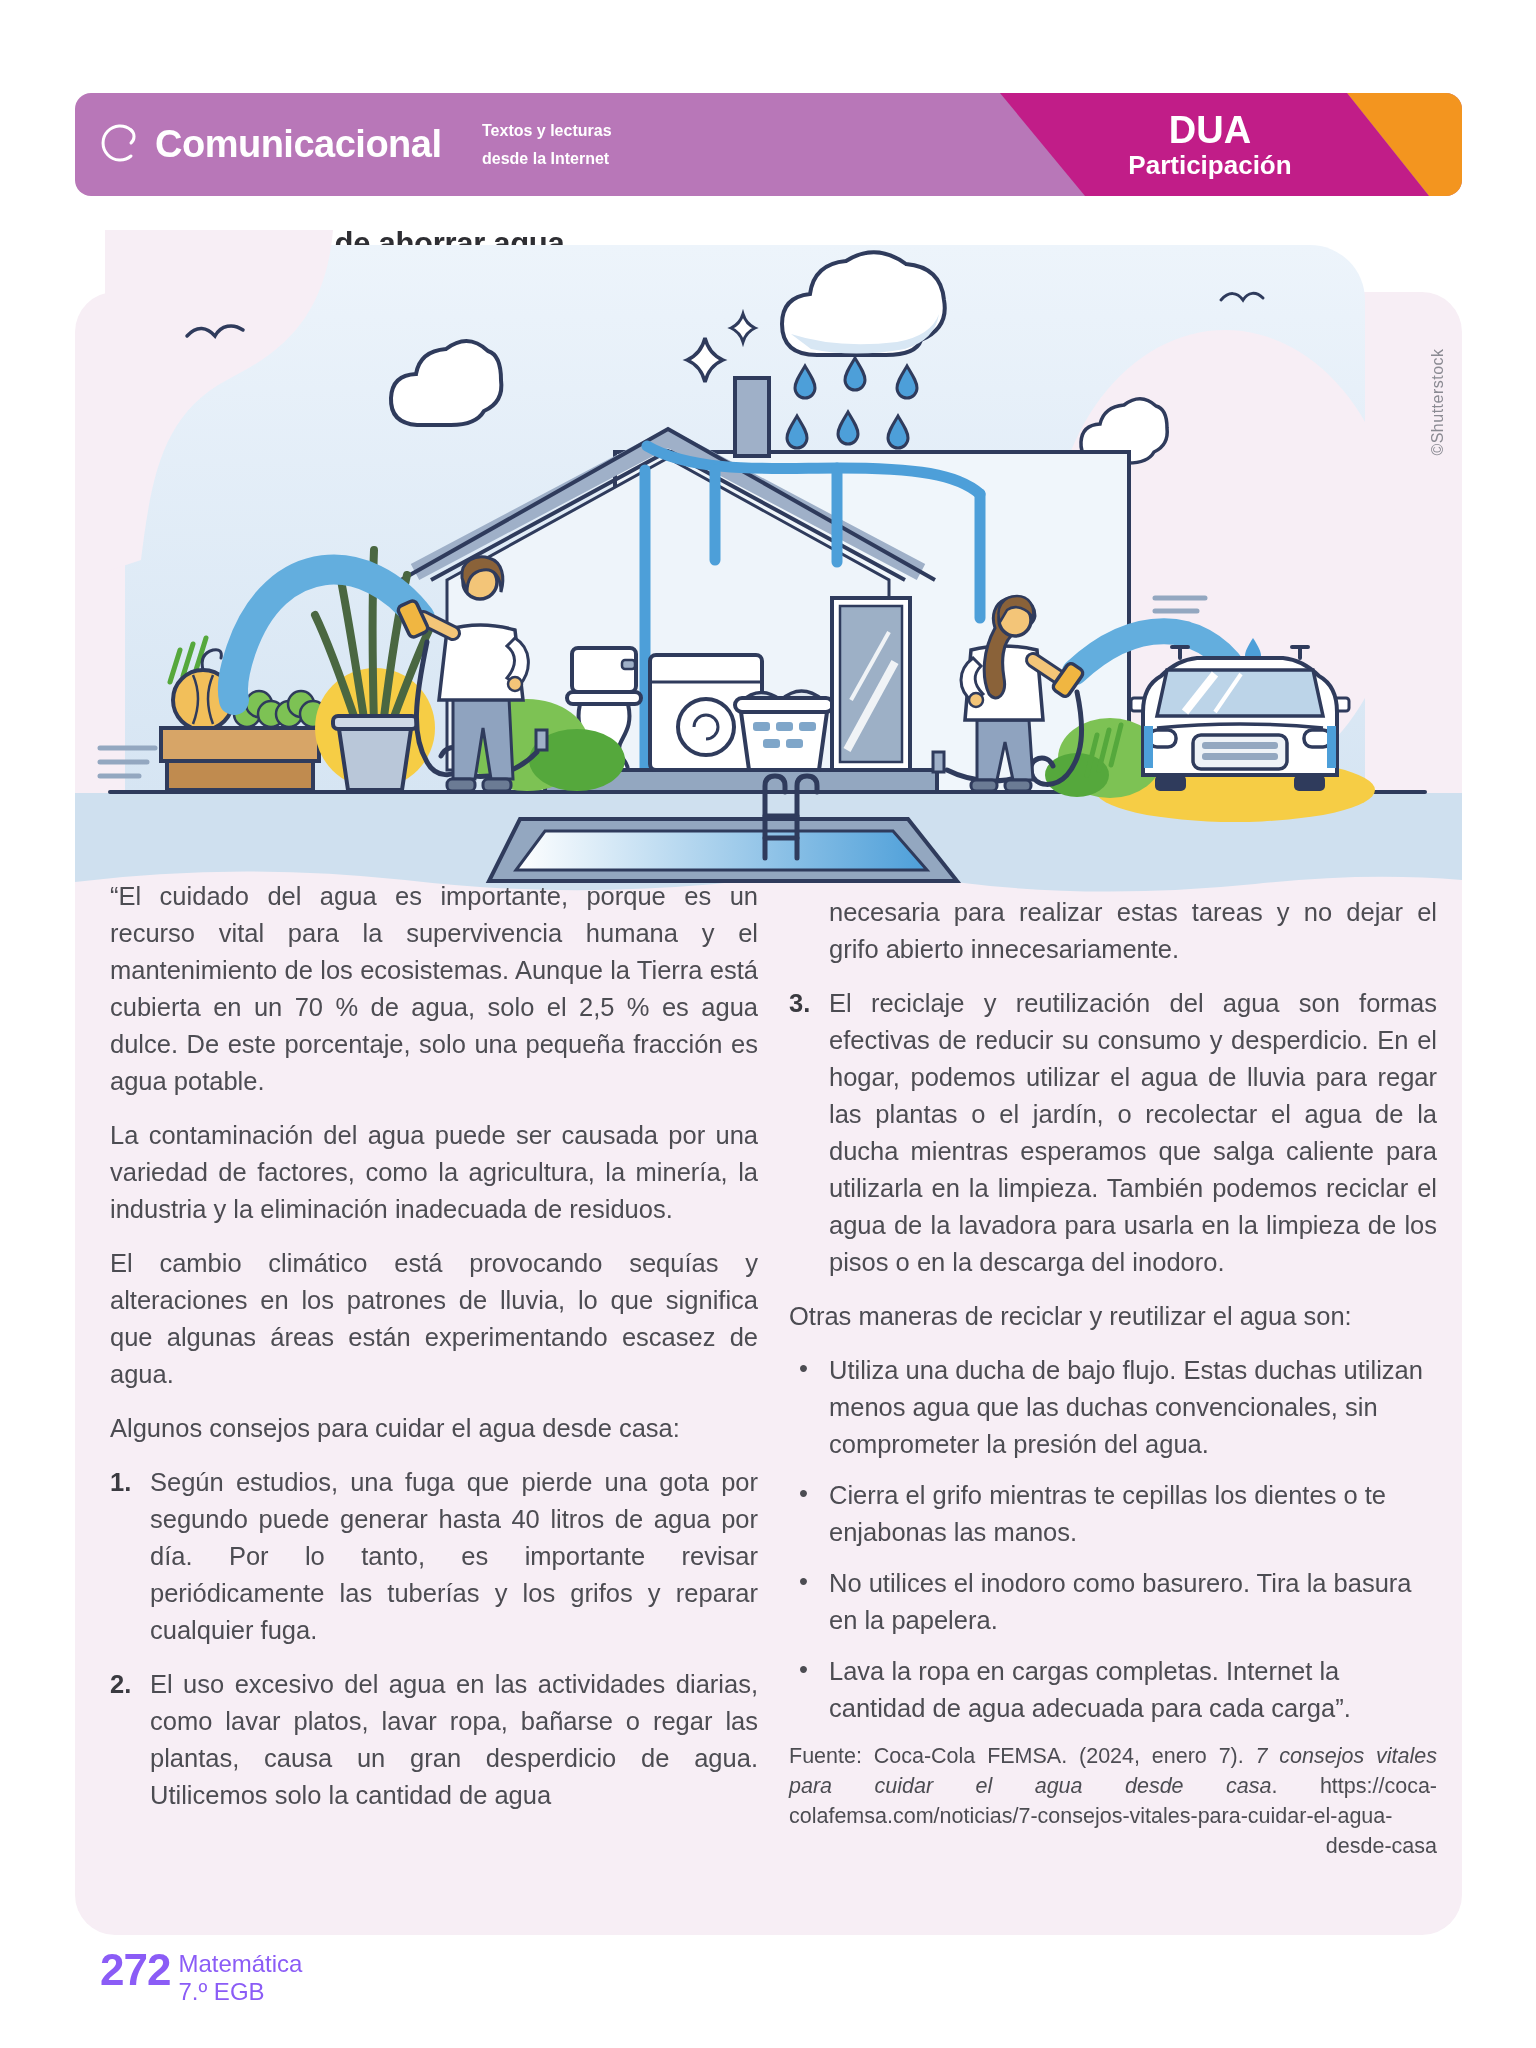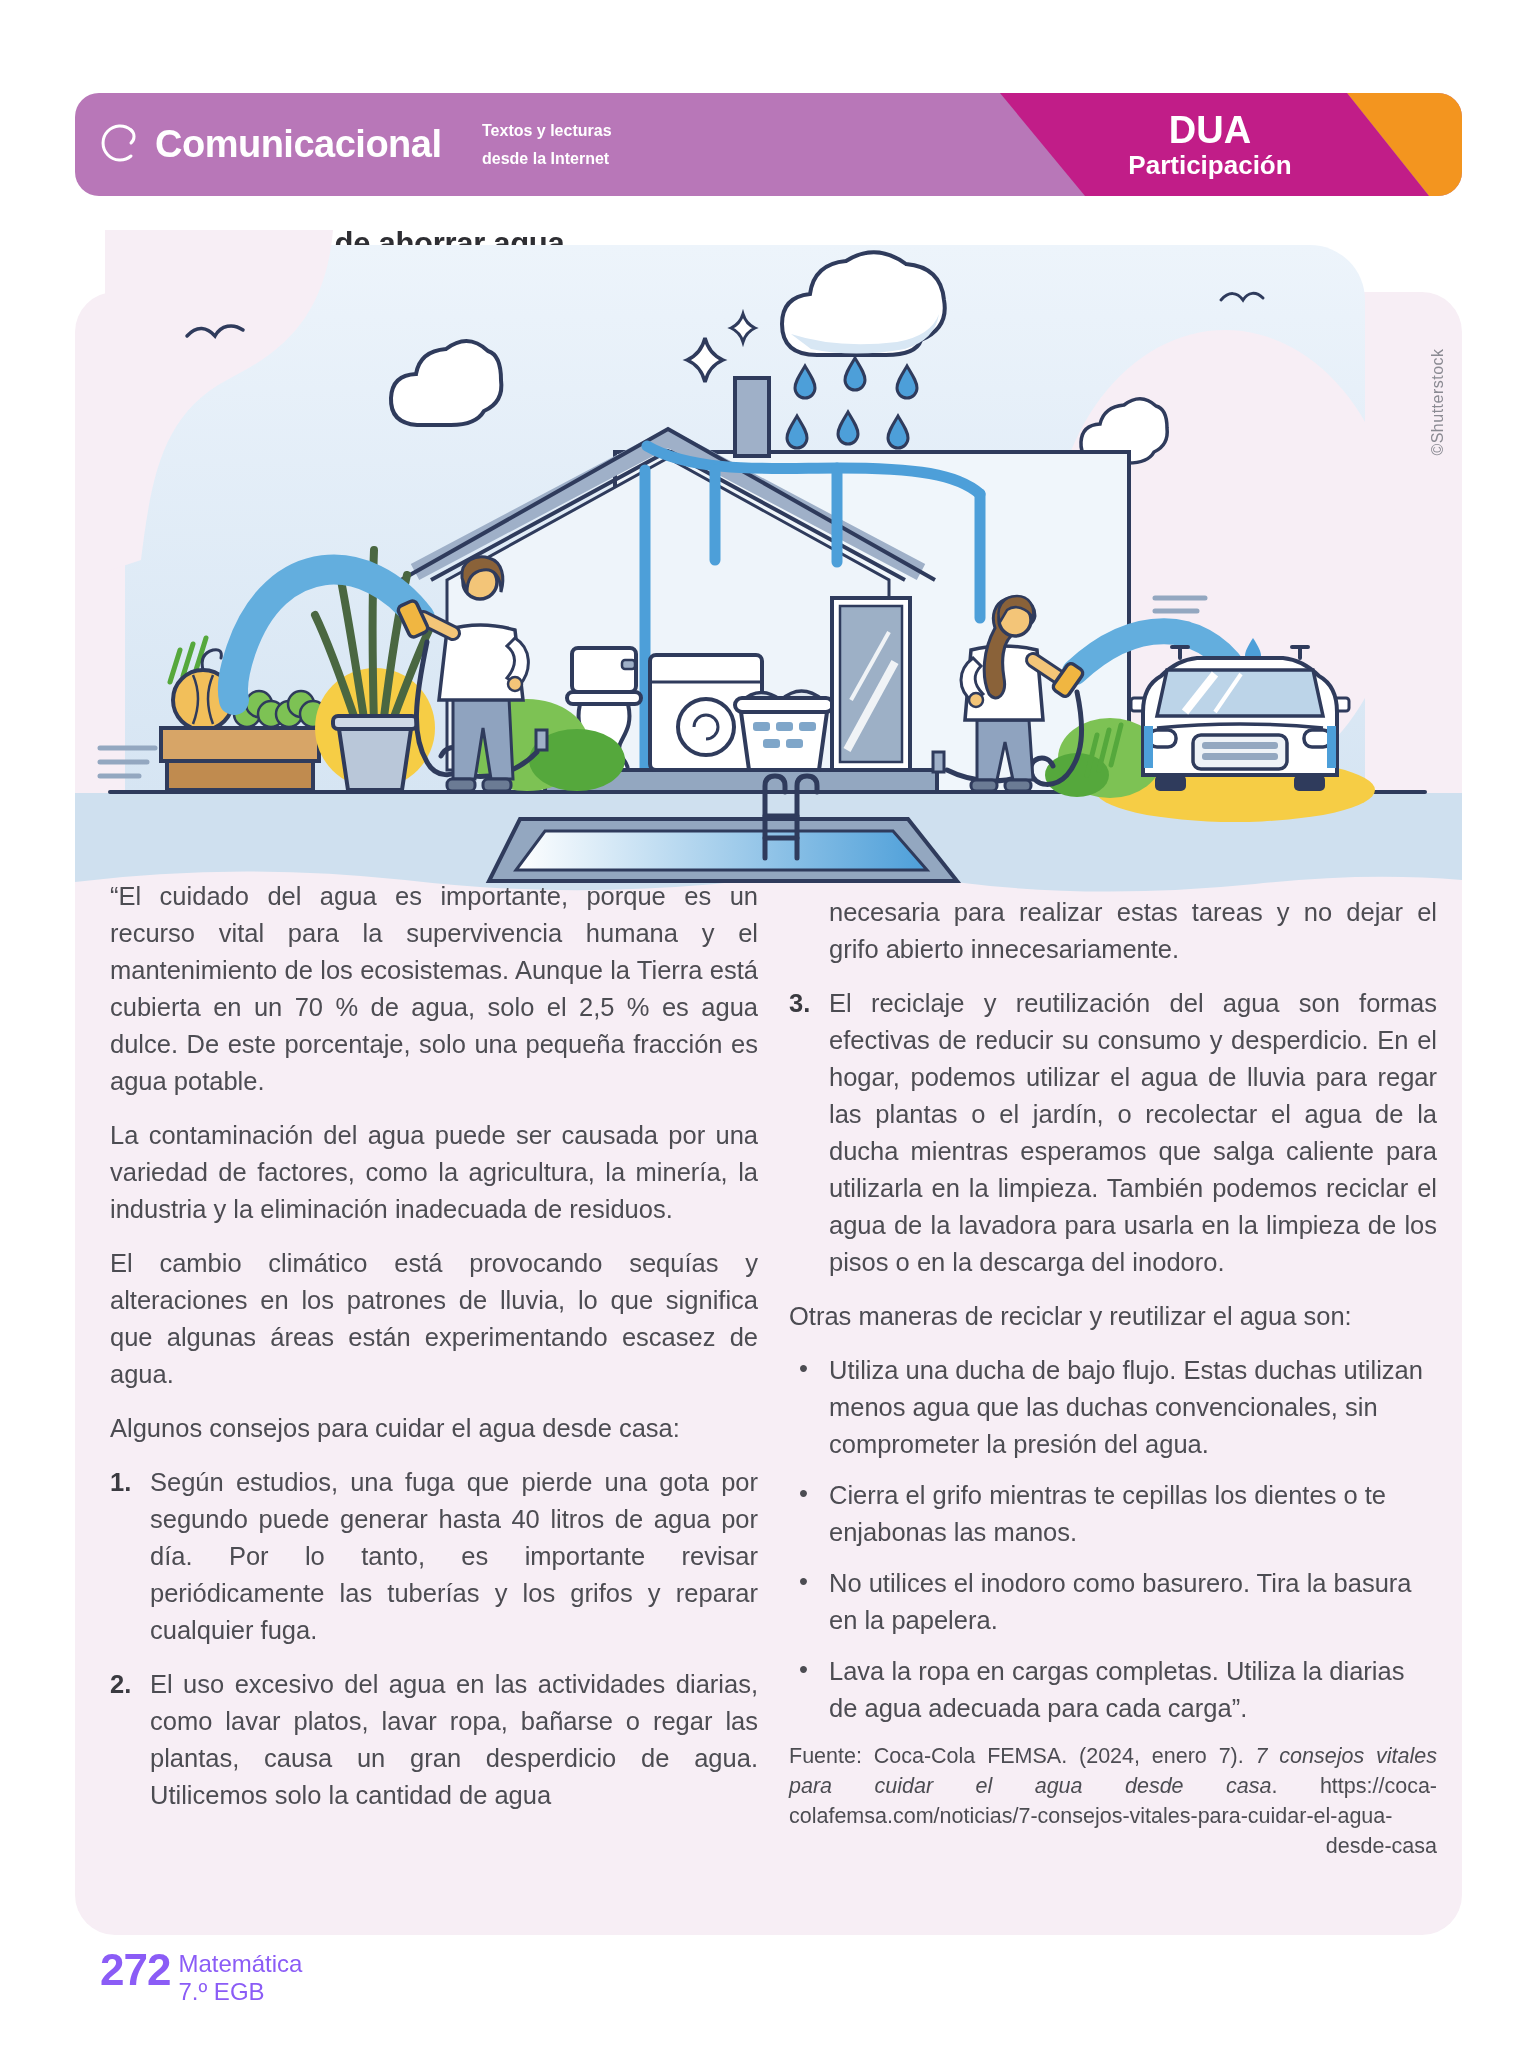--- a/index.html
+++ b/index.html
@@ -3,21 +3,21 @@
 <meta charset="utf-8">
 <style>
   html,body{margin:0;padding:0;}
   body{
     width:1536px;height:2048px;position:relative;background:#ffffff;
     font-family:"Liberation Sans", sans-serif;color:#4c4c52;overflow:hidden;
   }
   
   .header-bar{
     position:absolute;left:75px;top:93px;width:1387px;height:103px;
-    background:#b877b8;border-radius:24px;overflow:hidden;
+    background:#b877b8;border-radius:16px;overflow:hidden;
   }
   .header-orange{
     position:absolute;left:1272px;top:0;width:115px;height:103px;background:#f3951f;
     clip-path:polygon(0px 0px,115px 0px,115px 103px,82px 103px);
   }
   .header-magenta{
     position:absolute;left:925px;top:0;width:430px;height:103px;background:#c11d88;
     clip-path:polygon(0px 0px,347px 0px,429px 103px,85px 103px);
   }
   .brand-wrap{
@@ -350,21 +350,21 @@
         <div class="block bullet">
           <span class="marker">•</span>
           <span class="txt">Cierra el grifo mientras te cepillas los dientes o te enjabonas las manos.</span>
         </div>
         <div class="block bullet">
           <span class="marker">•</span>
           <span class="txt">No utilices el inodoro como basurero. Tira la basura en la papelera.</span>
         </div>
         <div class="block bullet">
           <span class="marker">•</span>
-          <span class="txt">Lava la ropa en cargas completas. Utiliza la diarias de agua adecuada para cada carga”.</span>
+          <span class="txt">Lava la ropa en cargas completas. Internet la cantidad de agua adecuada para cada carga”.</span>
         </div>
       </div>
     <div class="source">
       <span>Fuente: Coca-Cola FEMSA. (2024, enero 7). </span><span class="ital">7 consejos vitales para cuidar el agua desde casa</span><span>. https://coca-colafemsa.com/noticias/7-consejos-vitales-para-cuidar-el-agua-desde-casa</span>
     </div>
   </div>
 </div>
 
 <div class="footer">
   <div class="page-number">272</div>

